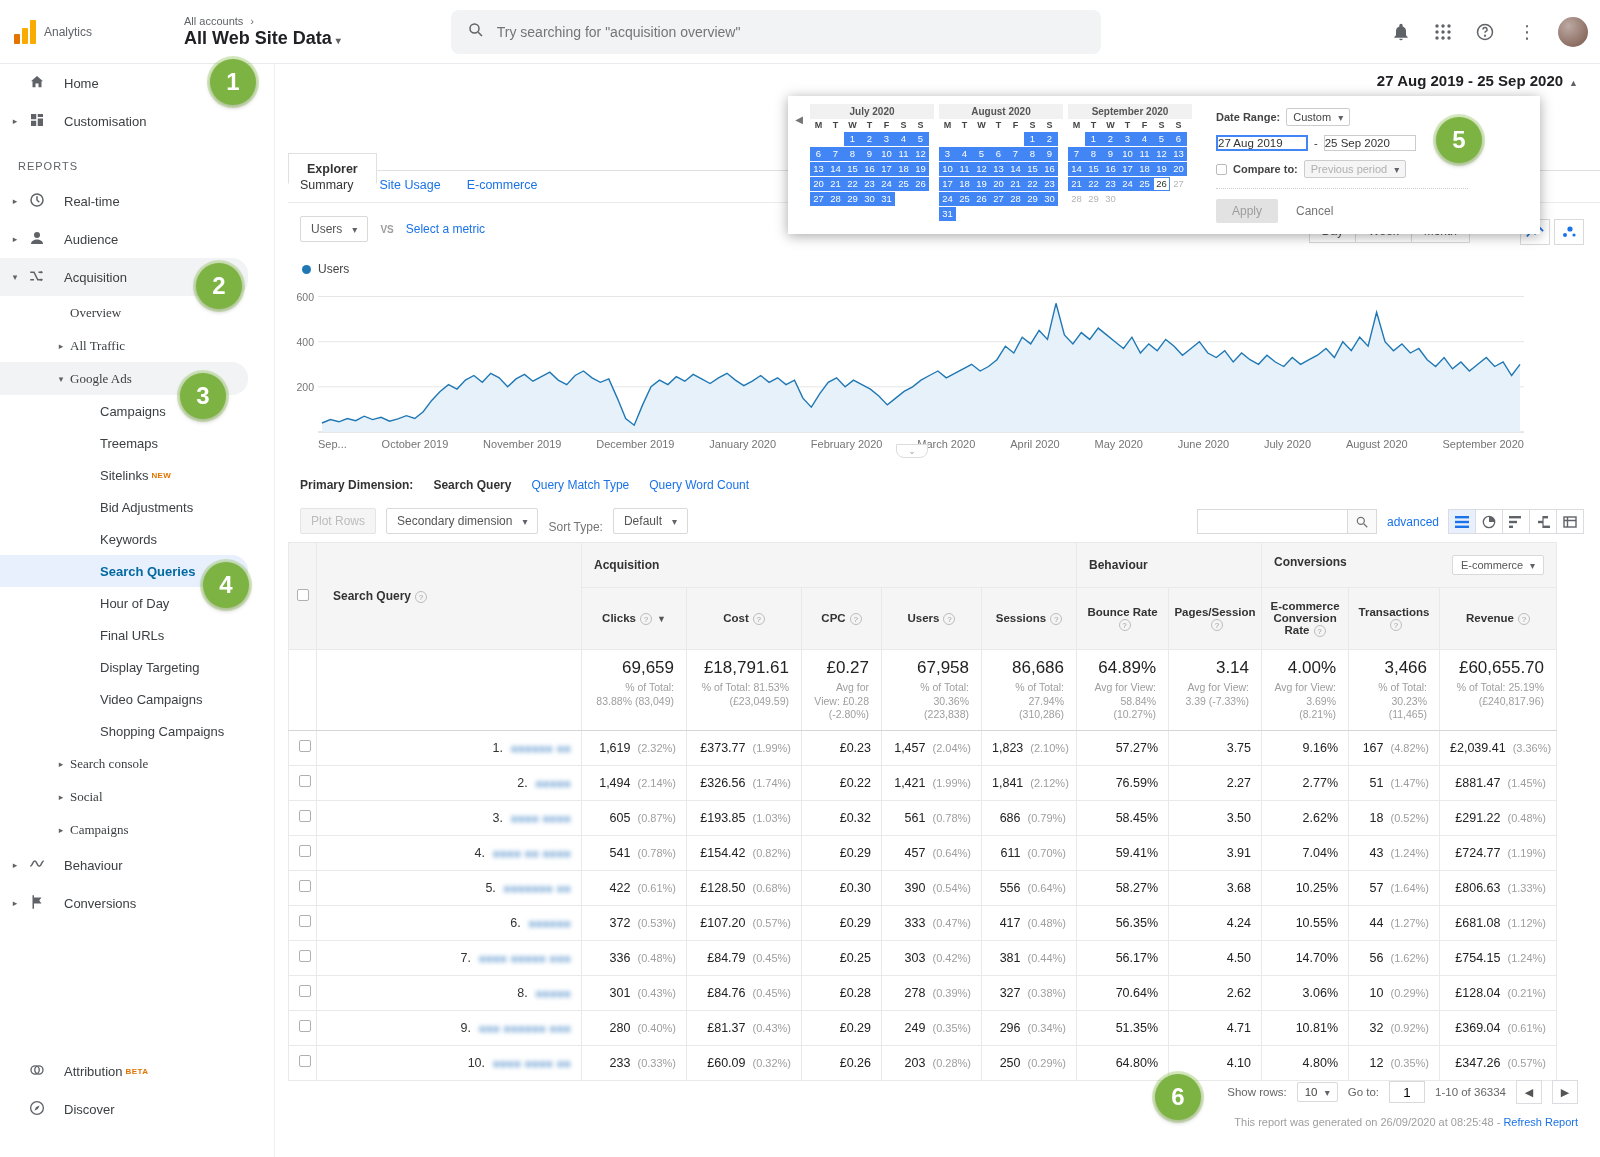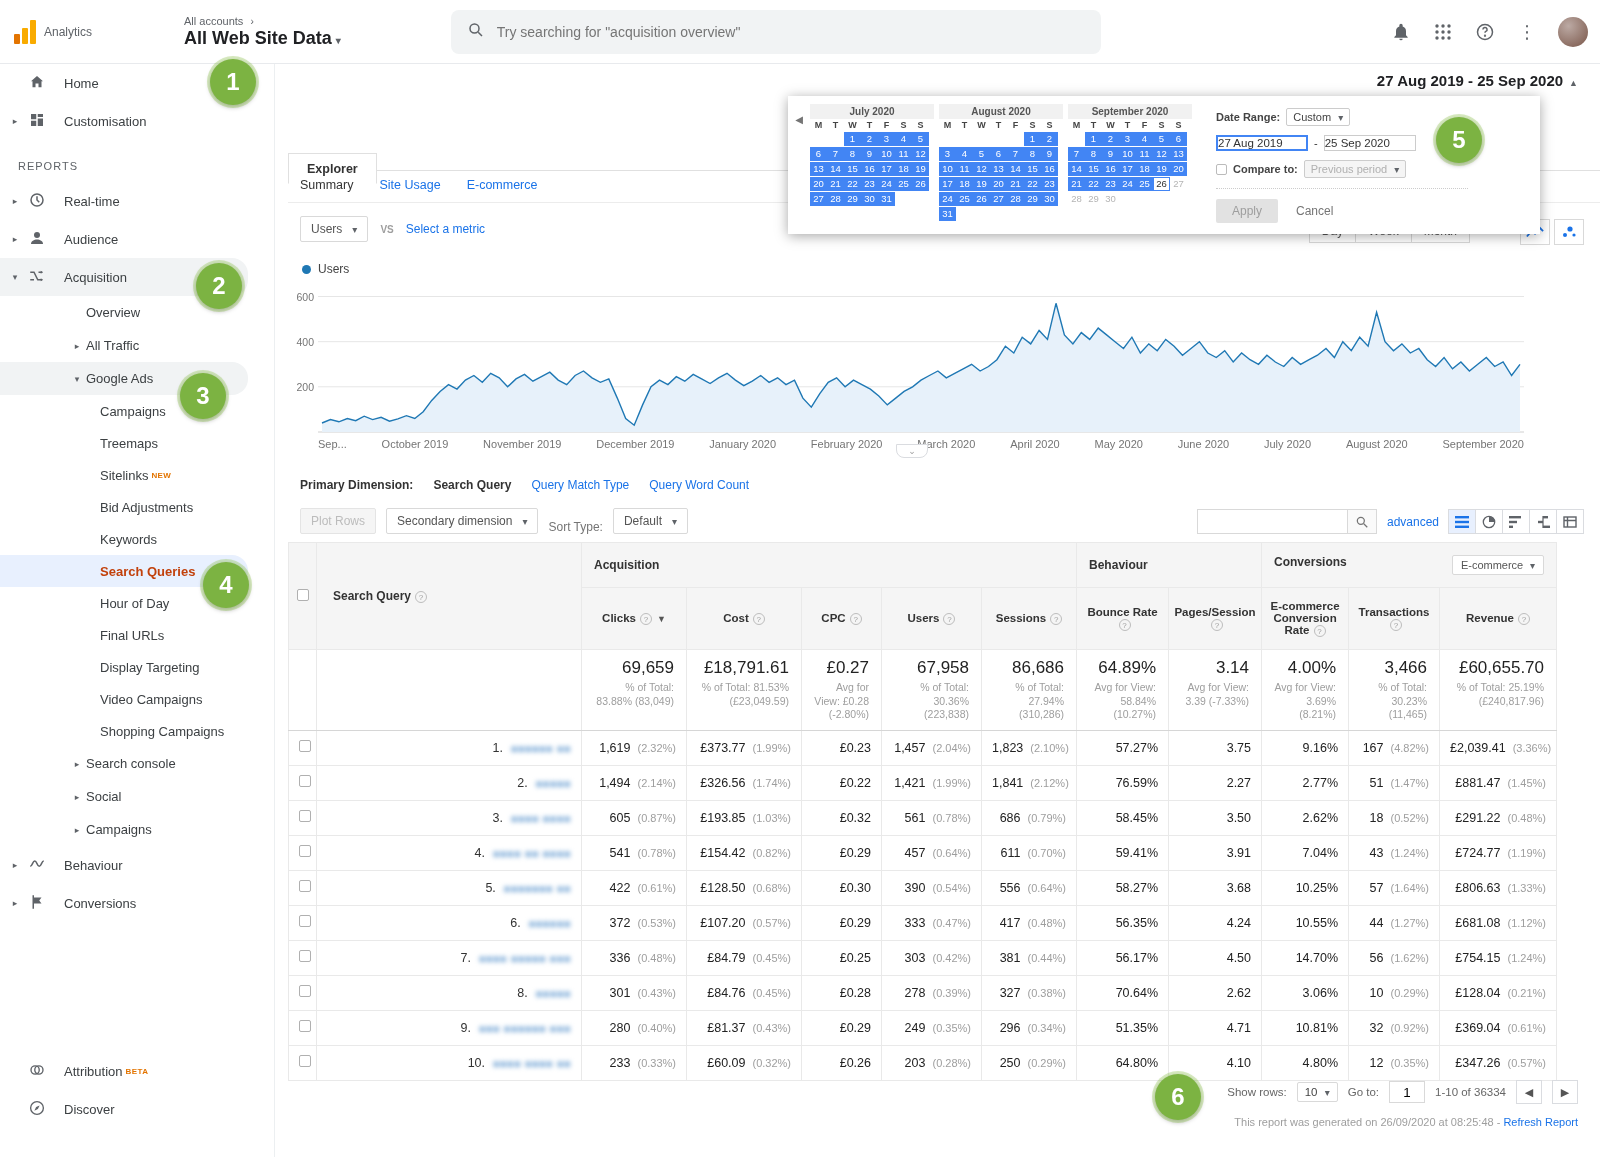--- a/index.html
+++ b/index.html
@@ -24,27 +24,27 @@
                      color:#3c4043; font-family:"Liberation Sans",sans-serif; }
   .top-icons { position:absolute; right:12px; display:flex; align-items:center; gap:20px; }
   .tic { width:22px; height:22px; color:#5f6368; display:flex; align-items:center; justify-content:center; cursor:pointer; }
   .avatar { width:30px; height:30px; border-radius:50%; background:radial-gradient(circle at 35% 30%, #bcaaa4, #795548); }
 
   
   .sidebar { position:absolute; top:64px; left:0; width:275px; bottom:0; background:#fff;
              border-right:1px solid #eceff1; z-index:10; }
   .side-item { height:33px; display:flex; align-items:center; font-size:13px; color:#3c4043; cursor:pointer; }
   .side-item.lvl0 { padding-left:6px; height:38px; }
-  .side-item.lvl1 { padding-left:68px; }
+  .side-item.lvl1 { padding-left:52px;font-family:Liberation Serif, serif; }
   .side-item.lvl2 { padding-left:100px; height:32px; }
   .side-item .arrow { width:18px; text-align:center; color:#5f6368; font-size:9px; flex:0 0 18px; }
   .side-item .sicon { width:20px; height:20px; margin:0 16px 0 4px; flex:0 0 20px; }
   .slabel { white-space:nowrap; }
   .sbadge { color:#e37400; font-size:8px; font-weight:bold; margin-left:3px; letter-spacing:.4px; }
-  .side-item.sel { background:#e8f0fe; color:#c2410c; border-radius:0 16px 16px 0; margin-right:26px; font-weight:bold; }
+  .side-item.sel { background:#e8f0fe; color:#0369a1; border-radius:0 16px 16px 0; margin-right:26px; font-weight:bold; }
   .side-item.actsec { background:#f1f3f4; border-radius:0 16px 16px 0; margin-right:26px; }
   .side-section { padding:20px 0 10px 18px; font-size:11px; color:#5f6368; letter-spacing:1px; }
   .side-footer { position:absolute; bottom:29px; left:0; right:0; }
 
   
   .main { position:absolute; left:276px; top:64px; right:0; bottom:0; background:#fff; }
   .date-display { position:absolute; top:8px; right:22px; font-size:15px; color:#202124; font-weight:bold; cursor:pointer; }
   .date-display .caret-up { font-size:9px; color:#5f6368; margin-left:6px; font-weight:normal; }
 
   .segments { position:absolute; top:4px; left:12px; display:flex; gap:13px; }

